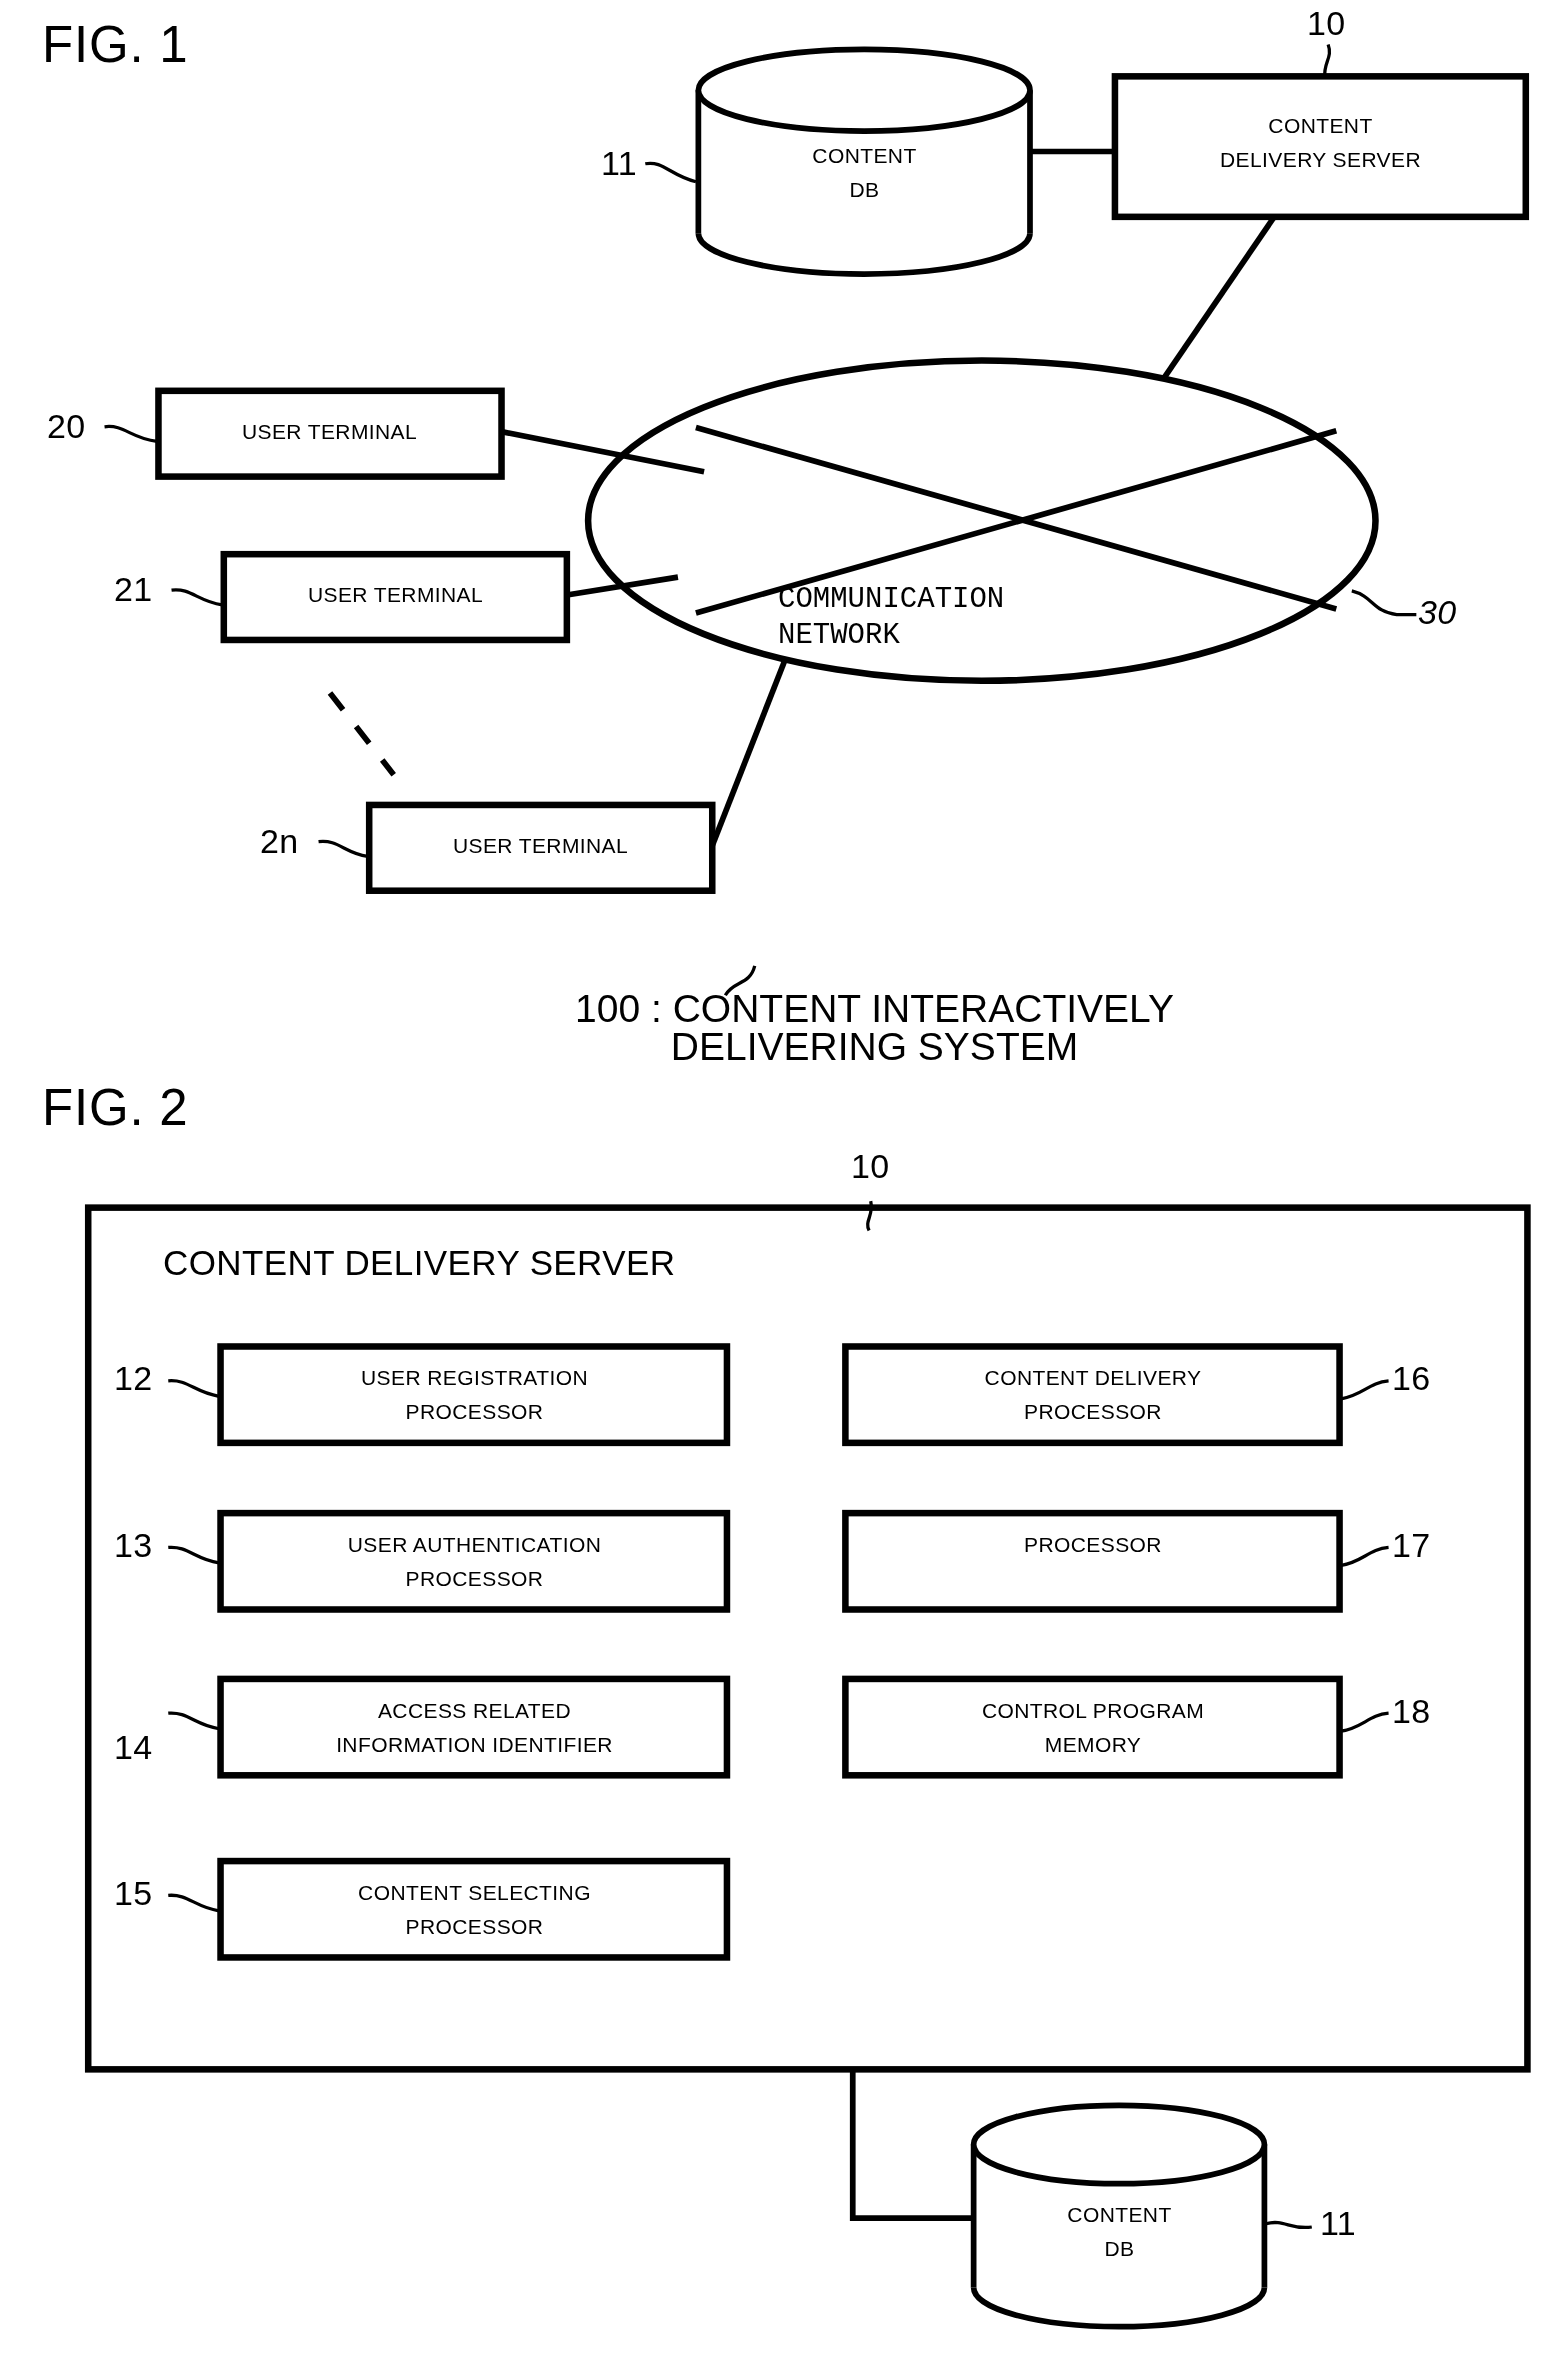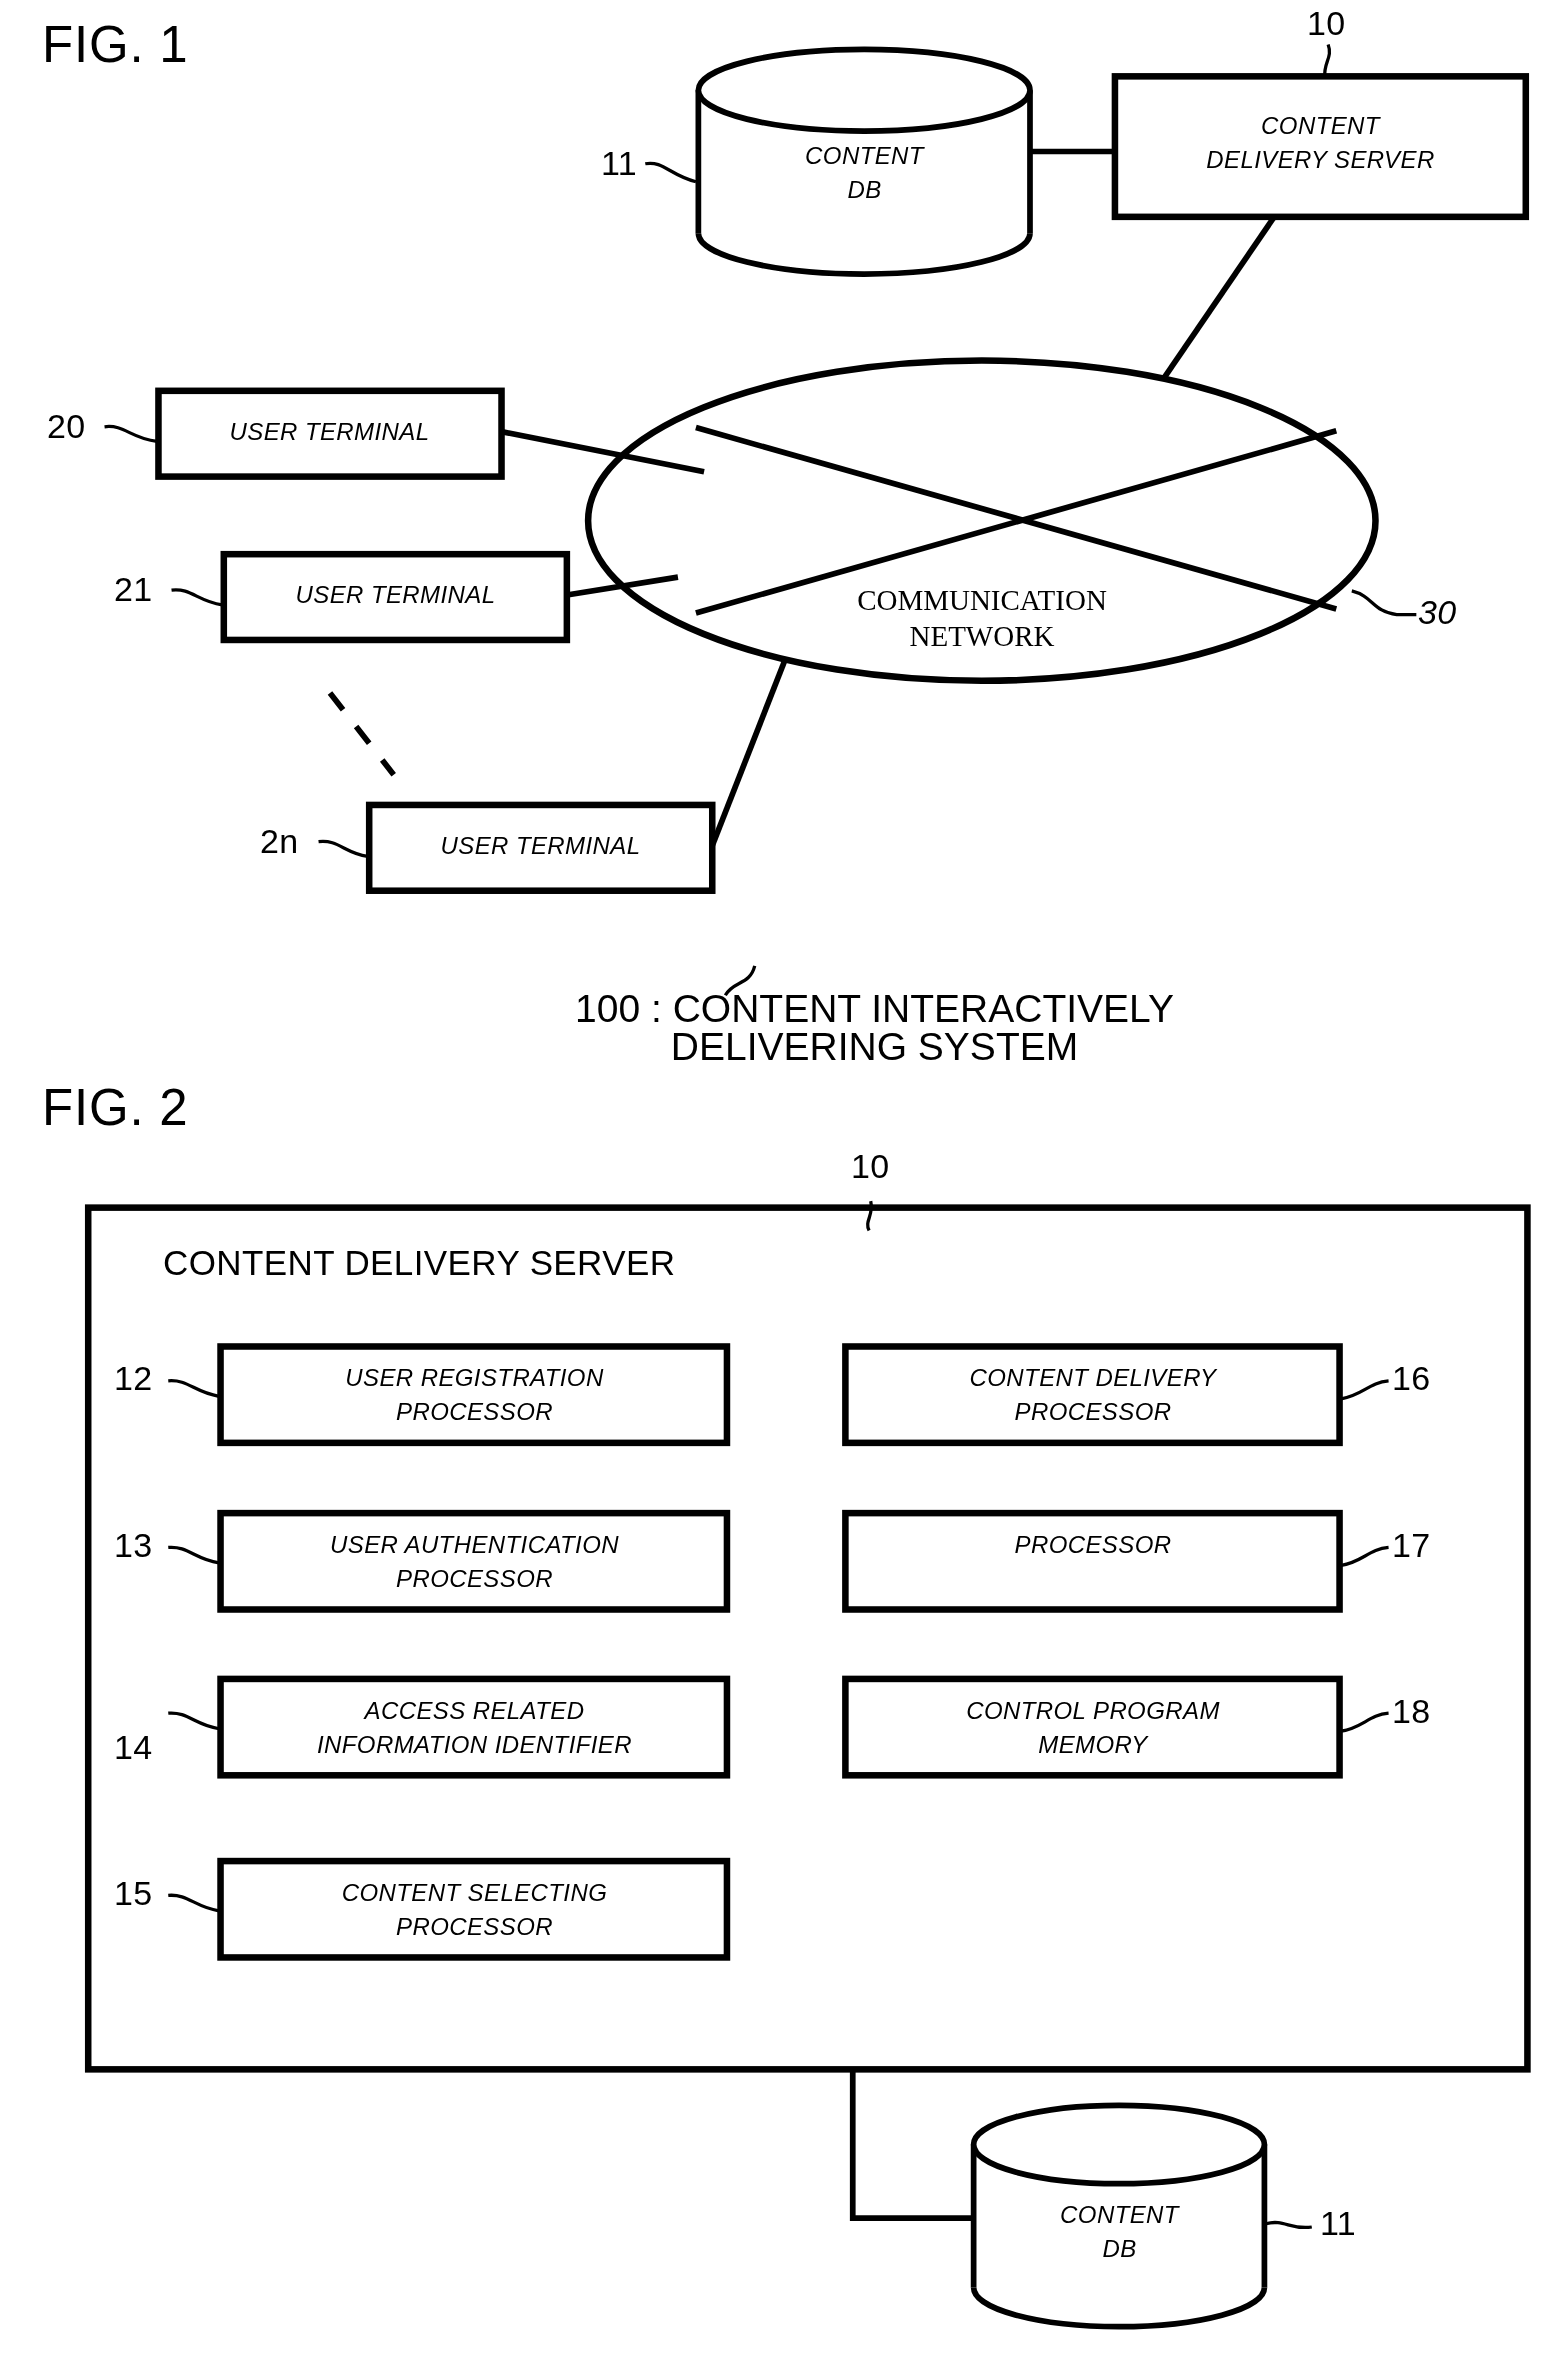--- a/index.html
+++ b/index.html
@@ -34,49 +34,48 @@
     font-weight: 400;
     white-space: nowrap;
     font-family: "Liberation Sans", sans-serif;
   }
   #fig1-title { left: 42px; top: 14.7px; }
   #fig2-title { left: 42px; top: 1078px; }
 
   .boxlabel {
     position: absolute;
     text-align: center;
-    font-size: 24px;
+    font-size: 21px;
     line-height: 34px;
     white-space: nowrap;
     font-family: "Liberation Sans", sans-serif;
     letter-spacing: 0.4px;
-    font-style: italic;
   }
   .reftag {
     position: absolute;
     font-size: 34px;
     font-family: "Liberation Sans", sans-serif;
     white-space: nowrap;
     letter-spacing: 0.4px;
   }
   .captiontext {
     position: absolute;
     font-size: 39px;
     line-height: 38px;
     text-align: center;
     white-space: nowrap;
     font-family: "Liberation Sans", sans-serif;
   }
   .netlabel {
     position: absolute;
     font-size: 29px;
     line-height: 36px;
-    text-align: center;
-    white-space: nowrap;
-    font-family: Liberation Serif, serif;
+    text-align: left;
+    white-space: nowrap;
+    font-family: Liberation Mono, monospace;
   }
   .srvlabel {
     position: absolute;
     font-size: 35px;
     white-space: nowrap;
     font-family: Liberation Sans, sans-serif;
     letter-spacing: 0.4px;
   }
 </style>
 </head>

